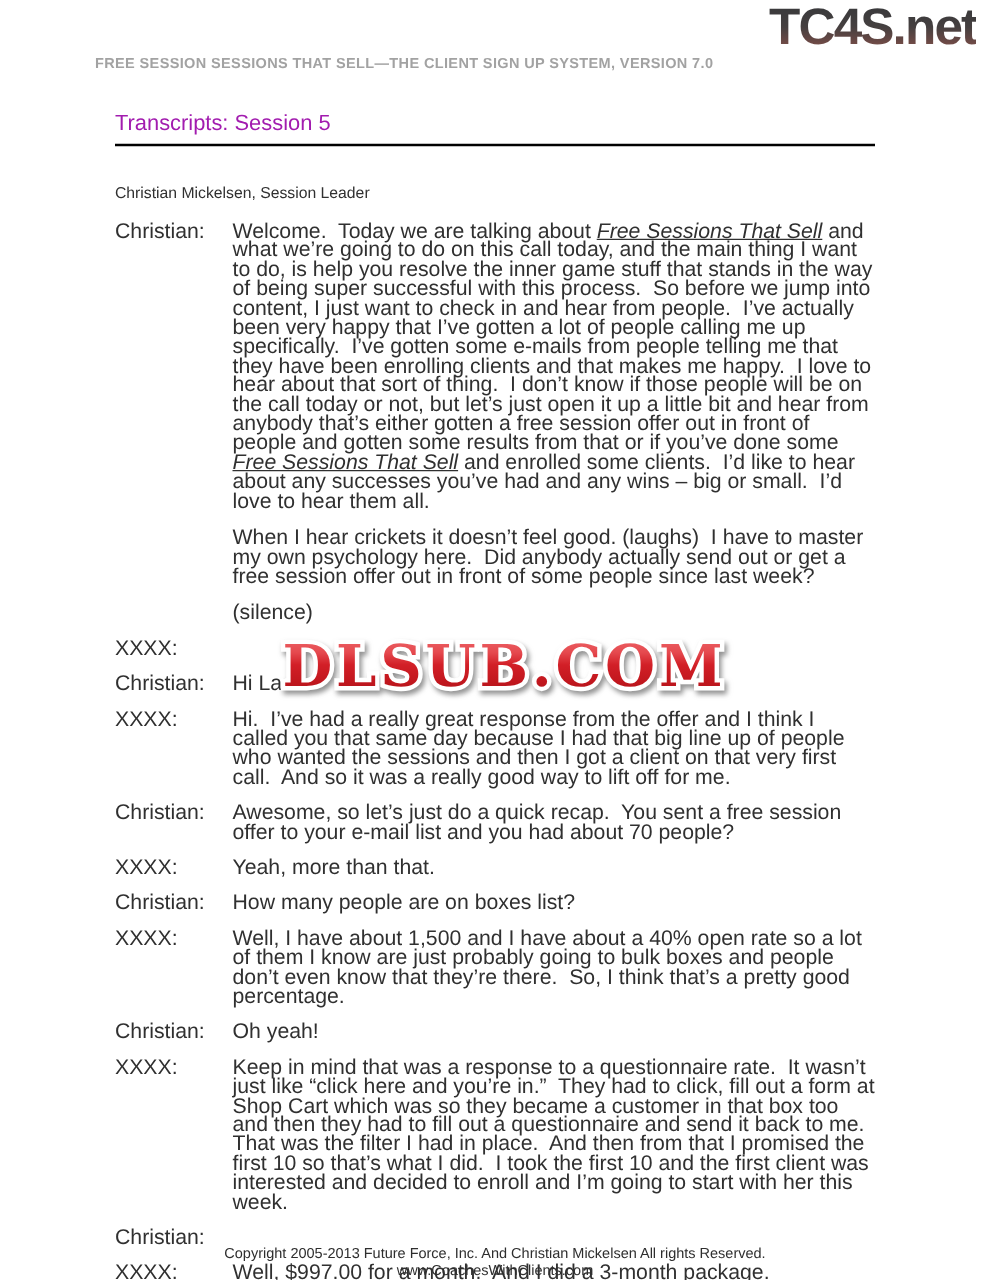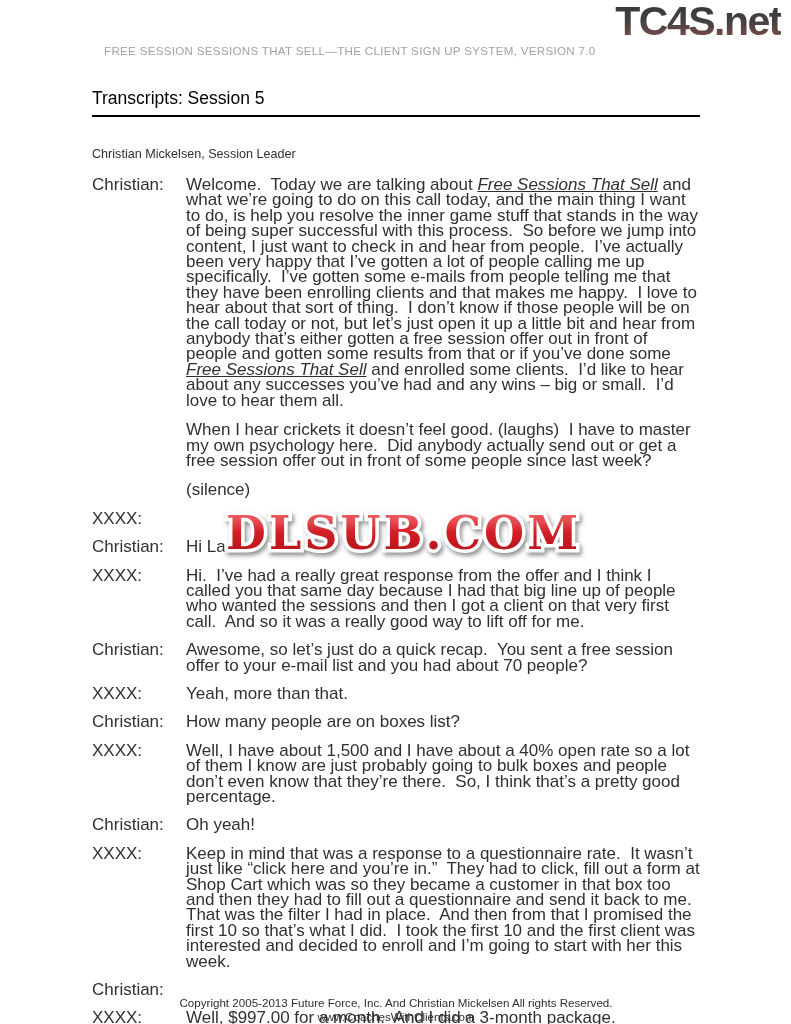--- a/index.html
+++ b/index.html
@@ -11,27 +11,27 @@
 
   
   .tc4s{
     position:absolute;top:-2px;right:10px;
     font-size:41px;font-weight:700;letter-spacing:-1.5px;line-height:1.15;
     background:linear-gradient(180deg,#39393b 15%,#454040 50%,#6e4a46 78%,#a8857e 100%);
     -webkit-background-clip:text;background-clip:text;color:transparent;
   }
 
   .doc-header{
-    position:absolute;top:44px;left:104px;width:560px;
-    font-size:11.6px;letter-spacing:.3px;color:#a2a2a2;white-space:nowrap;
+    position:absolute;top:44px;left:76px;width:560px;
+    font-size:11.6px;letter-spacing:.3px;color:#a2a2a2;white-space:nowrap;font-weight:bold;
   }
 
   .title-wrap{position:absolute;top:88px;left:92px;width:608px;}
   .doc-title{
-    margin:0;font-size:17.5px;font-weight:400;color:#000000;
+    margin:0;font-size:17.5px;font-weight:400;color:#a21caf;
     padding-bottom:6px;border-bottom:2px solid #000;
   }
 
   .leader{position:absolute;top:147px;left:92px;font-size:12.6px;}
 
   #dialogue{position:absolute;top:177px;left:92px;width:608px;font-size:17px;line-height:15.4px;}
   .turn{display:flex;margin:0 0 13px 0;}
   .speaker{width:94px;flex:none;}
   .turn-text{flex:1;}
   .para{margin:0 0 14px 0;white-space:pre-wrap;}

